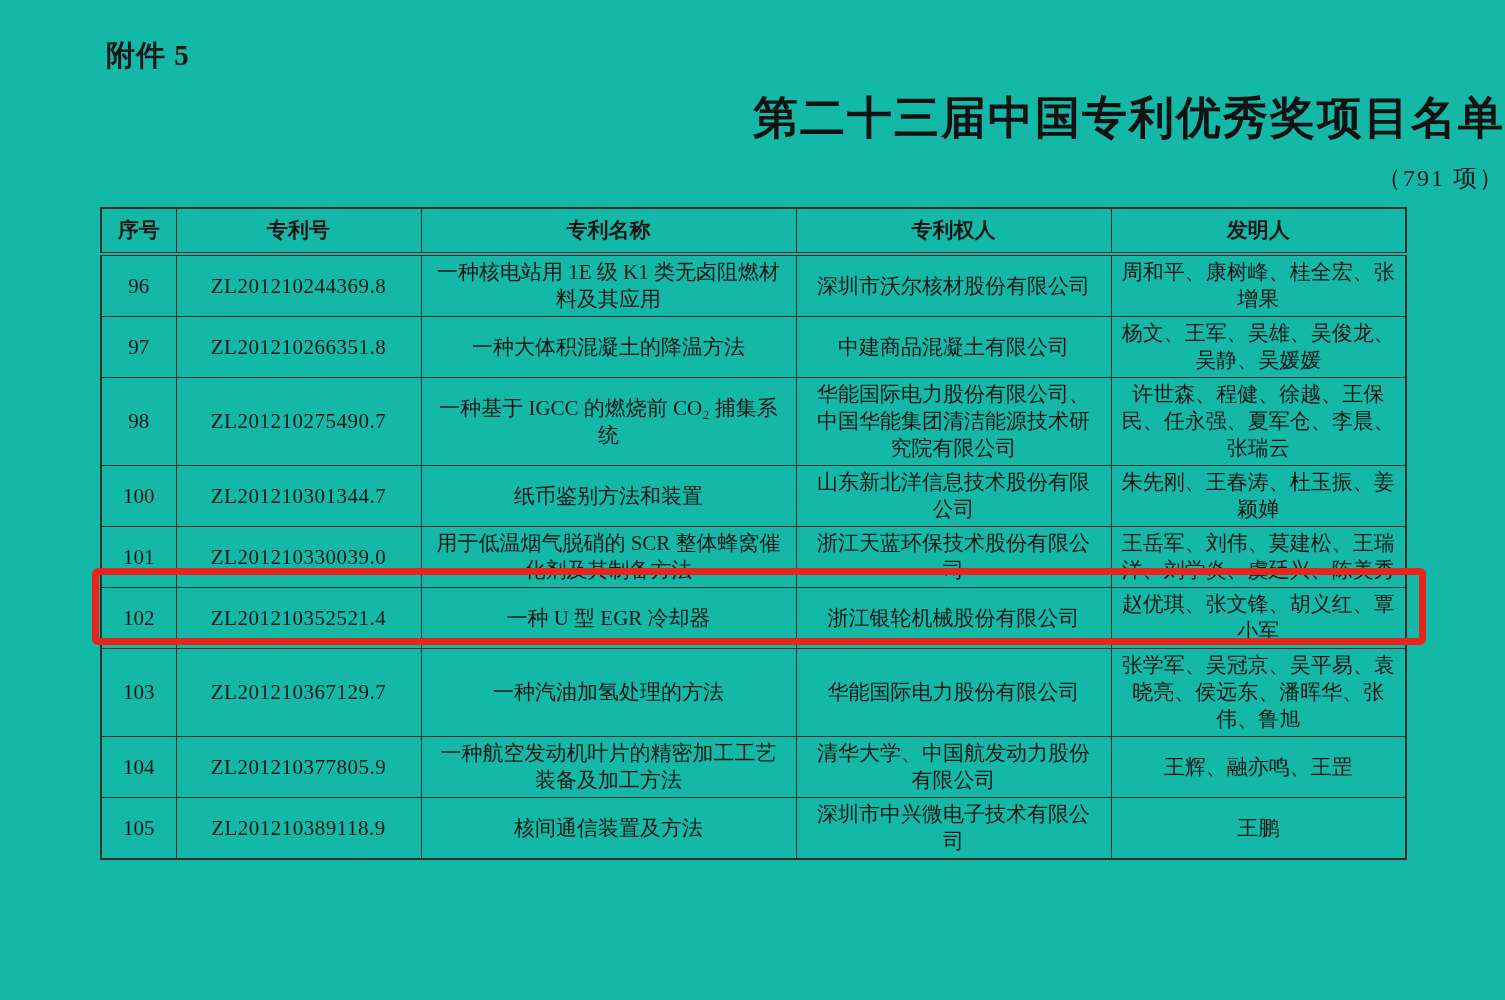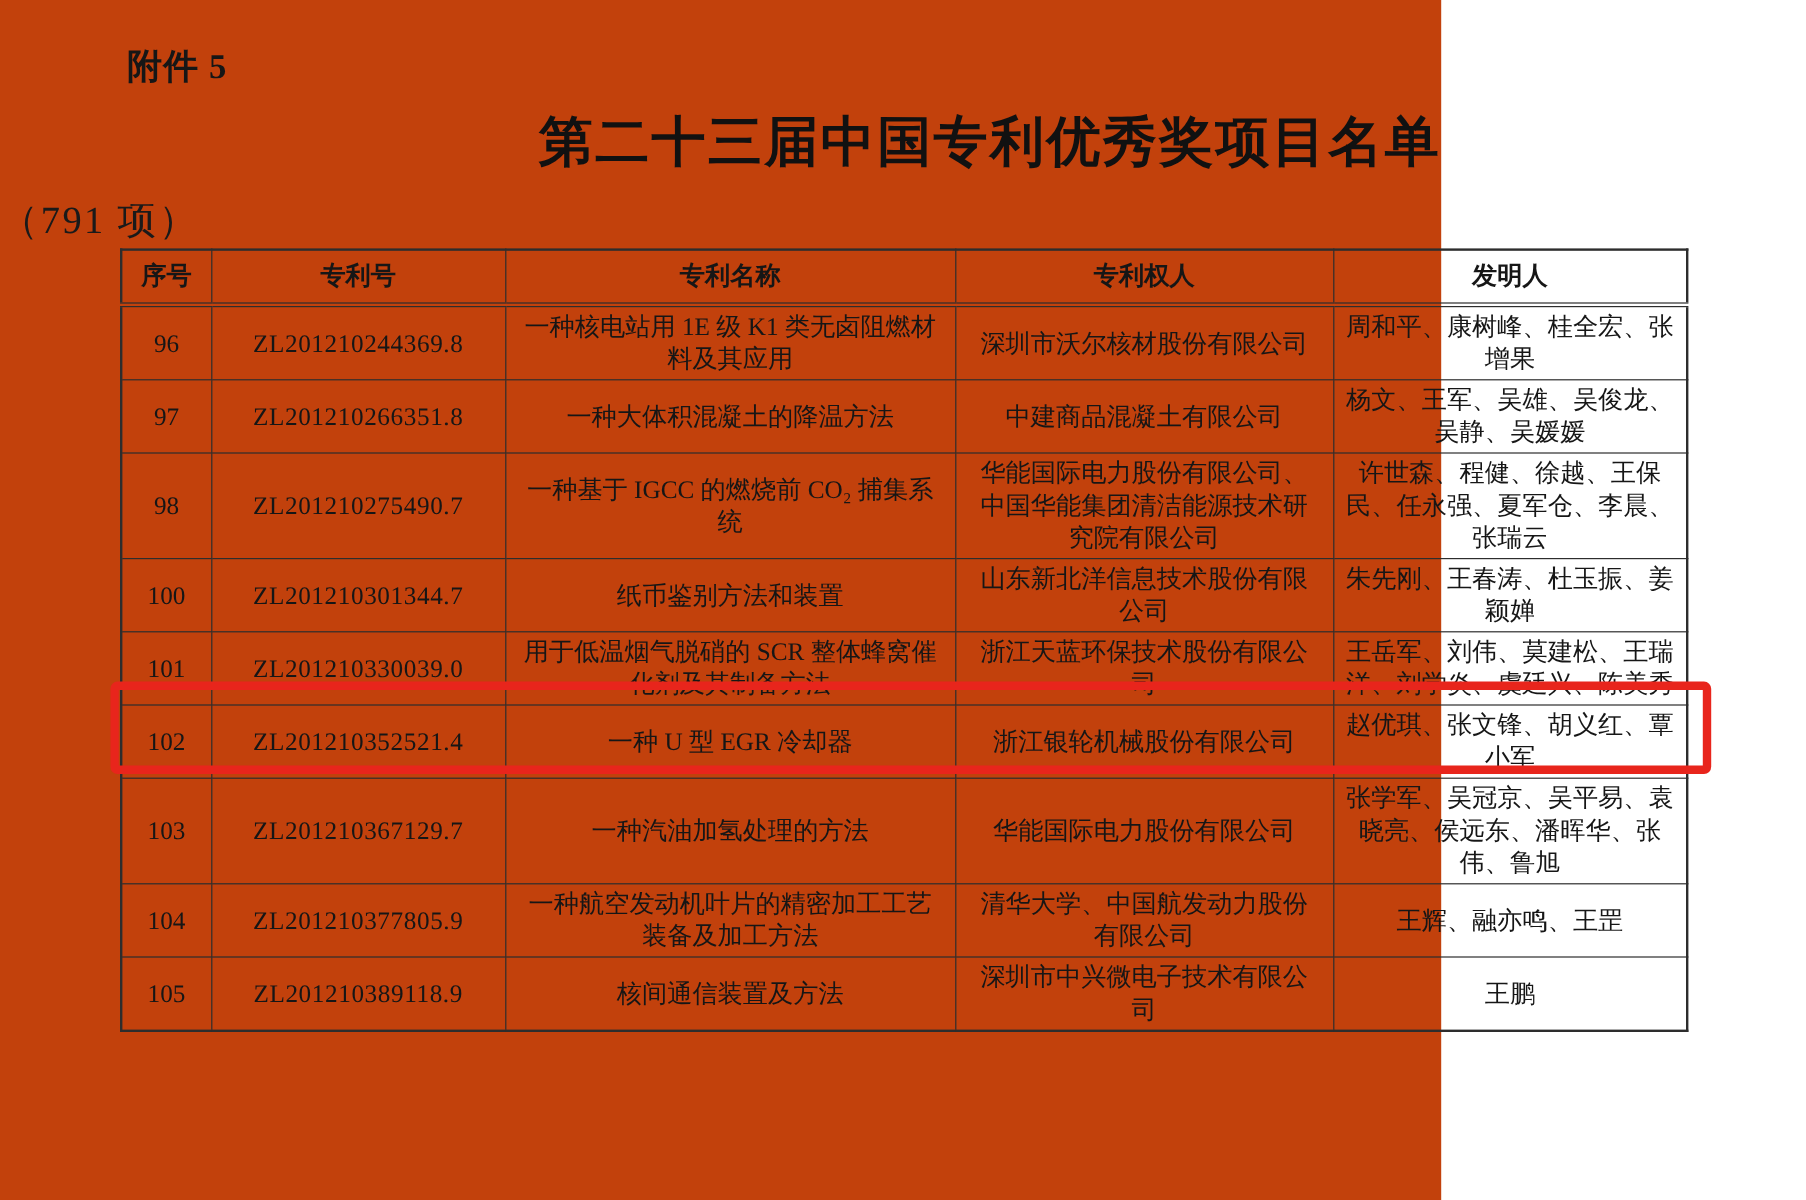--- a/index.html
+++ b/index.html
@@ -5,22 +5,22 @@
   * { margin: 0; padding: 0; box-sizing: border-box; }
   html, body { background: #ffffff; }
   body {
     width: 1505px; height: 1000px;
     font-family: "Liberation Serif", "DejaVu Serif", serif;
     color: #161616;
     overflow: hidden;
   }
   .page {
     position: relative;
-    width: 1201px; height: 1000px;
-    background: #c2410c;
+    width: 1505px; height: 1000px;
+    background: #14b8a6;
   }
   .attachment-label {
     position: absolute;
     left: 106px; top: 36px;
     font-size: 29px;
     font-weight: 600;
     letter-spacing: 1px;
   }
   .doc-title {
     position: absolute;
@@ -29,22 +29,22 @@
     text-align: right;
     font-size: 45px;
     font-weight: 700;
     letter-spacing: 2px;
     color: #111;
   }
   .doc-subtitle {
     position: absolute;
     top: 162px; left: 0;
     width: 100%;
-    text-align: left;
-    font-size: 32px;
+    text-align: right;
+    font-size: 24px;
     letter-spacing: 2px;
     color: #1a1a1a;
   }
   table.patents {
     position: absolute;
     left: 100px; top: 207px;
     width: 1305px;
     border-collapse: collapse;
     table-layout: fixed;
     border: 2px solid #2d2d2d;

